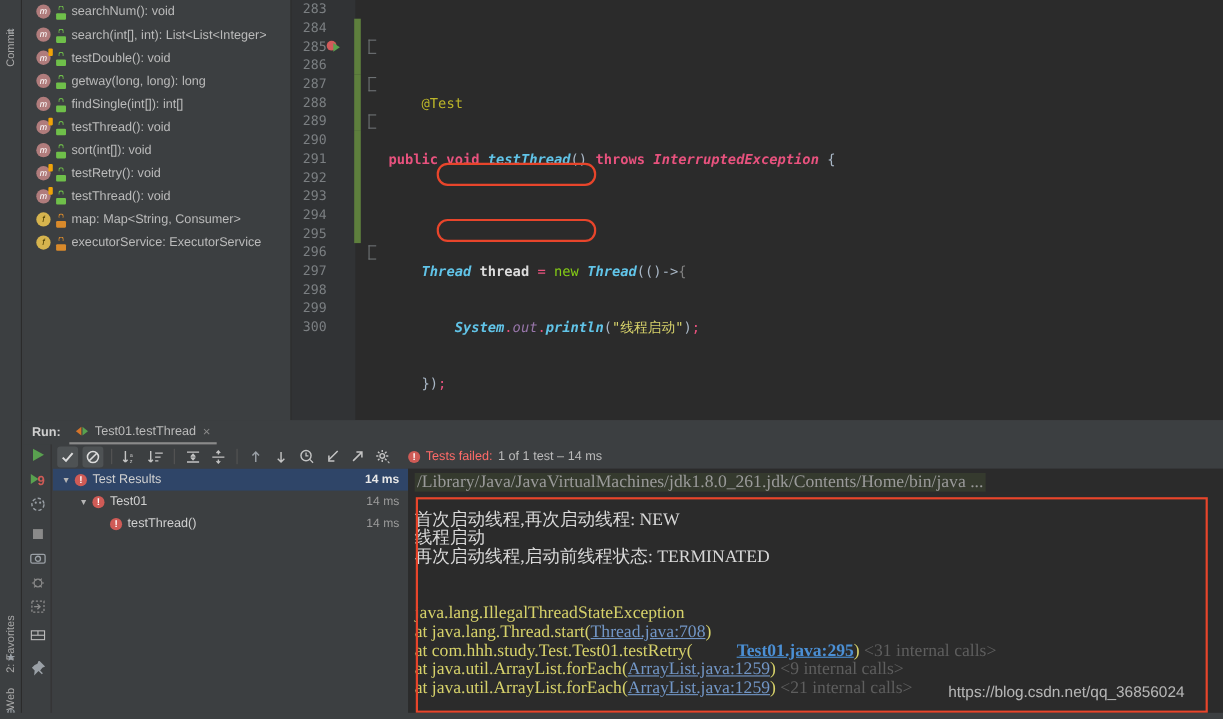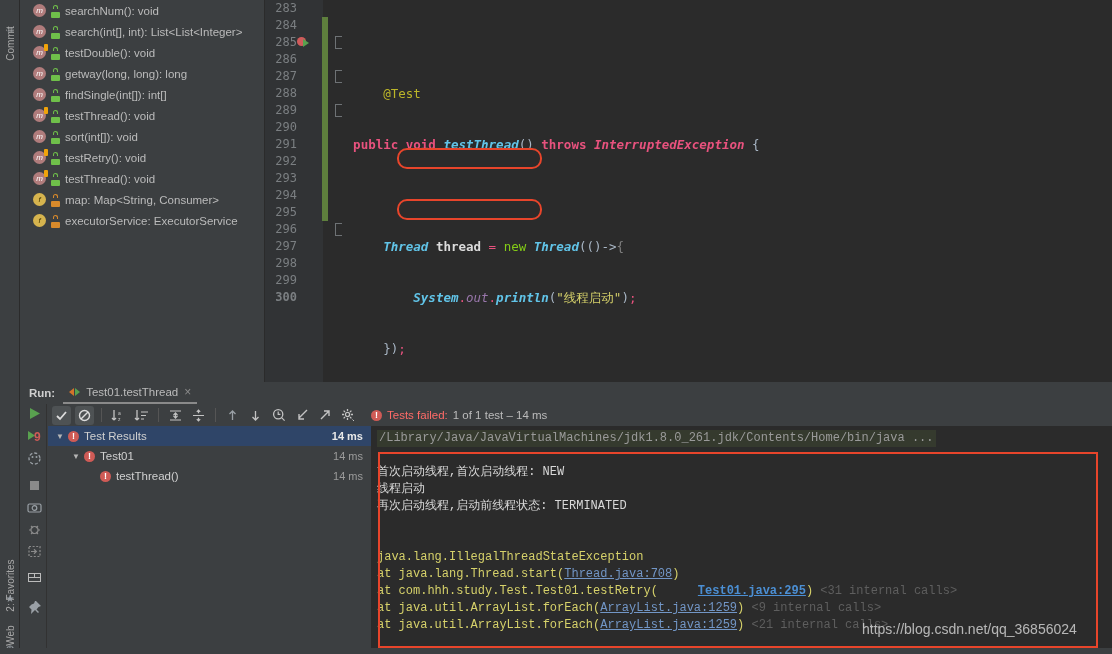--- a/index.html
+++ b/index.html
@@ -146,21 +146,21 @@
   .trow{ position:relative; display:flex; align-items:center; height:20px; font-size:11.5px; color:#d0d0d0;}
   .trow.sel{ background:#2f4568; }
   .tw{ width:12px; text-align:center; color:#b5b5b5; font-size:8px; flex:none;}
   .tms{ position:absolute; right:8px; font-size:11px; color:#9b9b9b;}
   .trow.sel .tms{ color:#e8e8e8; font-weight:bold; }
 
   
   .console{
     position:absolute; left:350px; top:44px; right:0; bottom:0;
     background:#2b2b2b; overflow:hidden;
-    font-family:Liberation Mono, monospace; font-size:12px; line-height:17px;
+    font-family:Liberation Serif, serif; font-size:16px; line-height:17px;
     color:#a9b7c6; padding:4px 0 0 6px;
   }
   .cmdline{ color:#9a9a9a; background:#353a2e; display:inline-block; padding:0 2px;}
   .out{ color:#d8d8d8; }
   .exc-line{ color:#d6d16a; }
   .link{ color:#7296c6; text-decoration:underline; }
   .link.blue{ color:#4b8fd4; font-weight:bold;margin-left:40px; }
   .internal{ color:#5e5e5e; }
   .console-box{
     position:absolute; left:378px; top:452px; width:720px; height:196px;
@@ -293,21 +293,21 @@
           <div class="gnum" style="top: 119px;">290</div>
           <div class="gnum" style="top: 136px;">291</div>
           <div class="gnum" style="top: 153px;">292</div>
           <div class="gnum" style="top: 170px;">293</div>
           <div class="gnum" style="top: 187px;">294</div>
           <div class="gnum" style="top: 204px;">295</div>
           <div class="gnum" style="top: 221px;">296</div>
           <div class="gnum" style="top: 238px;">297</div>
           <div class="gnum" style="top: 255px;">298</div>
           <div class="gnum" style="top: 272px;">299</div>
-          <div class="gnum" style="top: 289px; font-weight: bold;">300</div>
+          <div class="gnum" style="top: 289px;">300</div>
         </div>
 
       <div class="vcsbar" style="top:17px;  height:51px;"></div>
       <div class="vcsbar" style="top:68px;  height:51px;"></div>
       <div class="vcsbar" style="top:119px; height:102px;"></div>
       <div class="runmark" style="top:36px;">
         <div class="dot"></div>
           <div class="tri"></div>
       </div>
     </div>
@@ -509,21 +509,21 @@
             <span>testThread()</span>
             <span class="tms">14 ms</span>
           </div>
         </div>
     </div>
 
     <div class="console">
       <div><span class="cmdline">/Library/Java/JavaVirtualMachines/jdk1.8.0_261.jdk/Contents/Home/bin/java ...</span></div>
       <div style="height:17px;"></div>
       <div id="console-out">
-          <div class="out">首次启动线程,首次启动线程: NEW</div>
+          <div class="out">首次启动线程,再次启动线程: NEW</div>
           <div class="out">线程启动</div>
           <div class="out">再次启动线程,启动前线程状态: TERMINATED</div>
         </div>
       <div style="height:17px;"></div>
       <div style="height:17px;"></div>
       <div class="exc-line">java.lang.IllegalThreadStateException</div>
       <div id="console-stack">
           <div class="exc-line"><span>    at java.lang.Thread.start(</span><span class="link">Thread.java:708</span><span>)</span><span class="internal"></span></div>
           <div class="exc-line"><span>    at com.hhh.study.Test.Test01.testRetry(</span><span class="link blue">Test01.java:295</span><span>)</span><span class="internal"> &lt;31 internal calls&gt;</span></div>
           <div class="exc-line"><span>    at java.util.ArrayList.forEach(</span><span class="link">ArrayList.java:1259</span><span>)</span><span class="internal"> &lt;9 internal calls&gt;</span></div>

